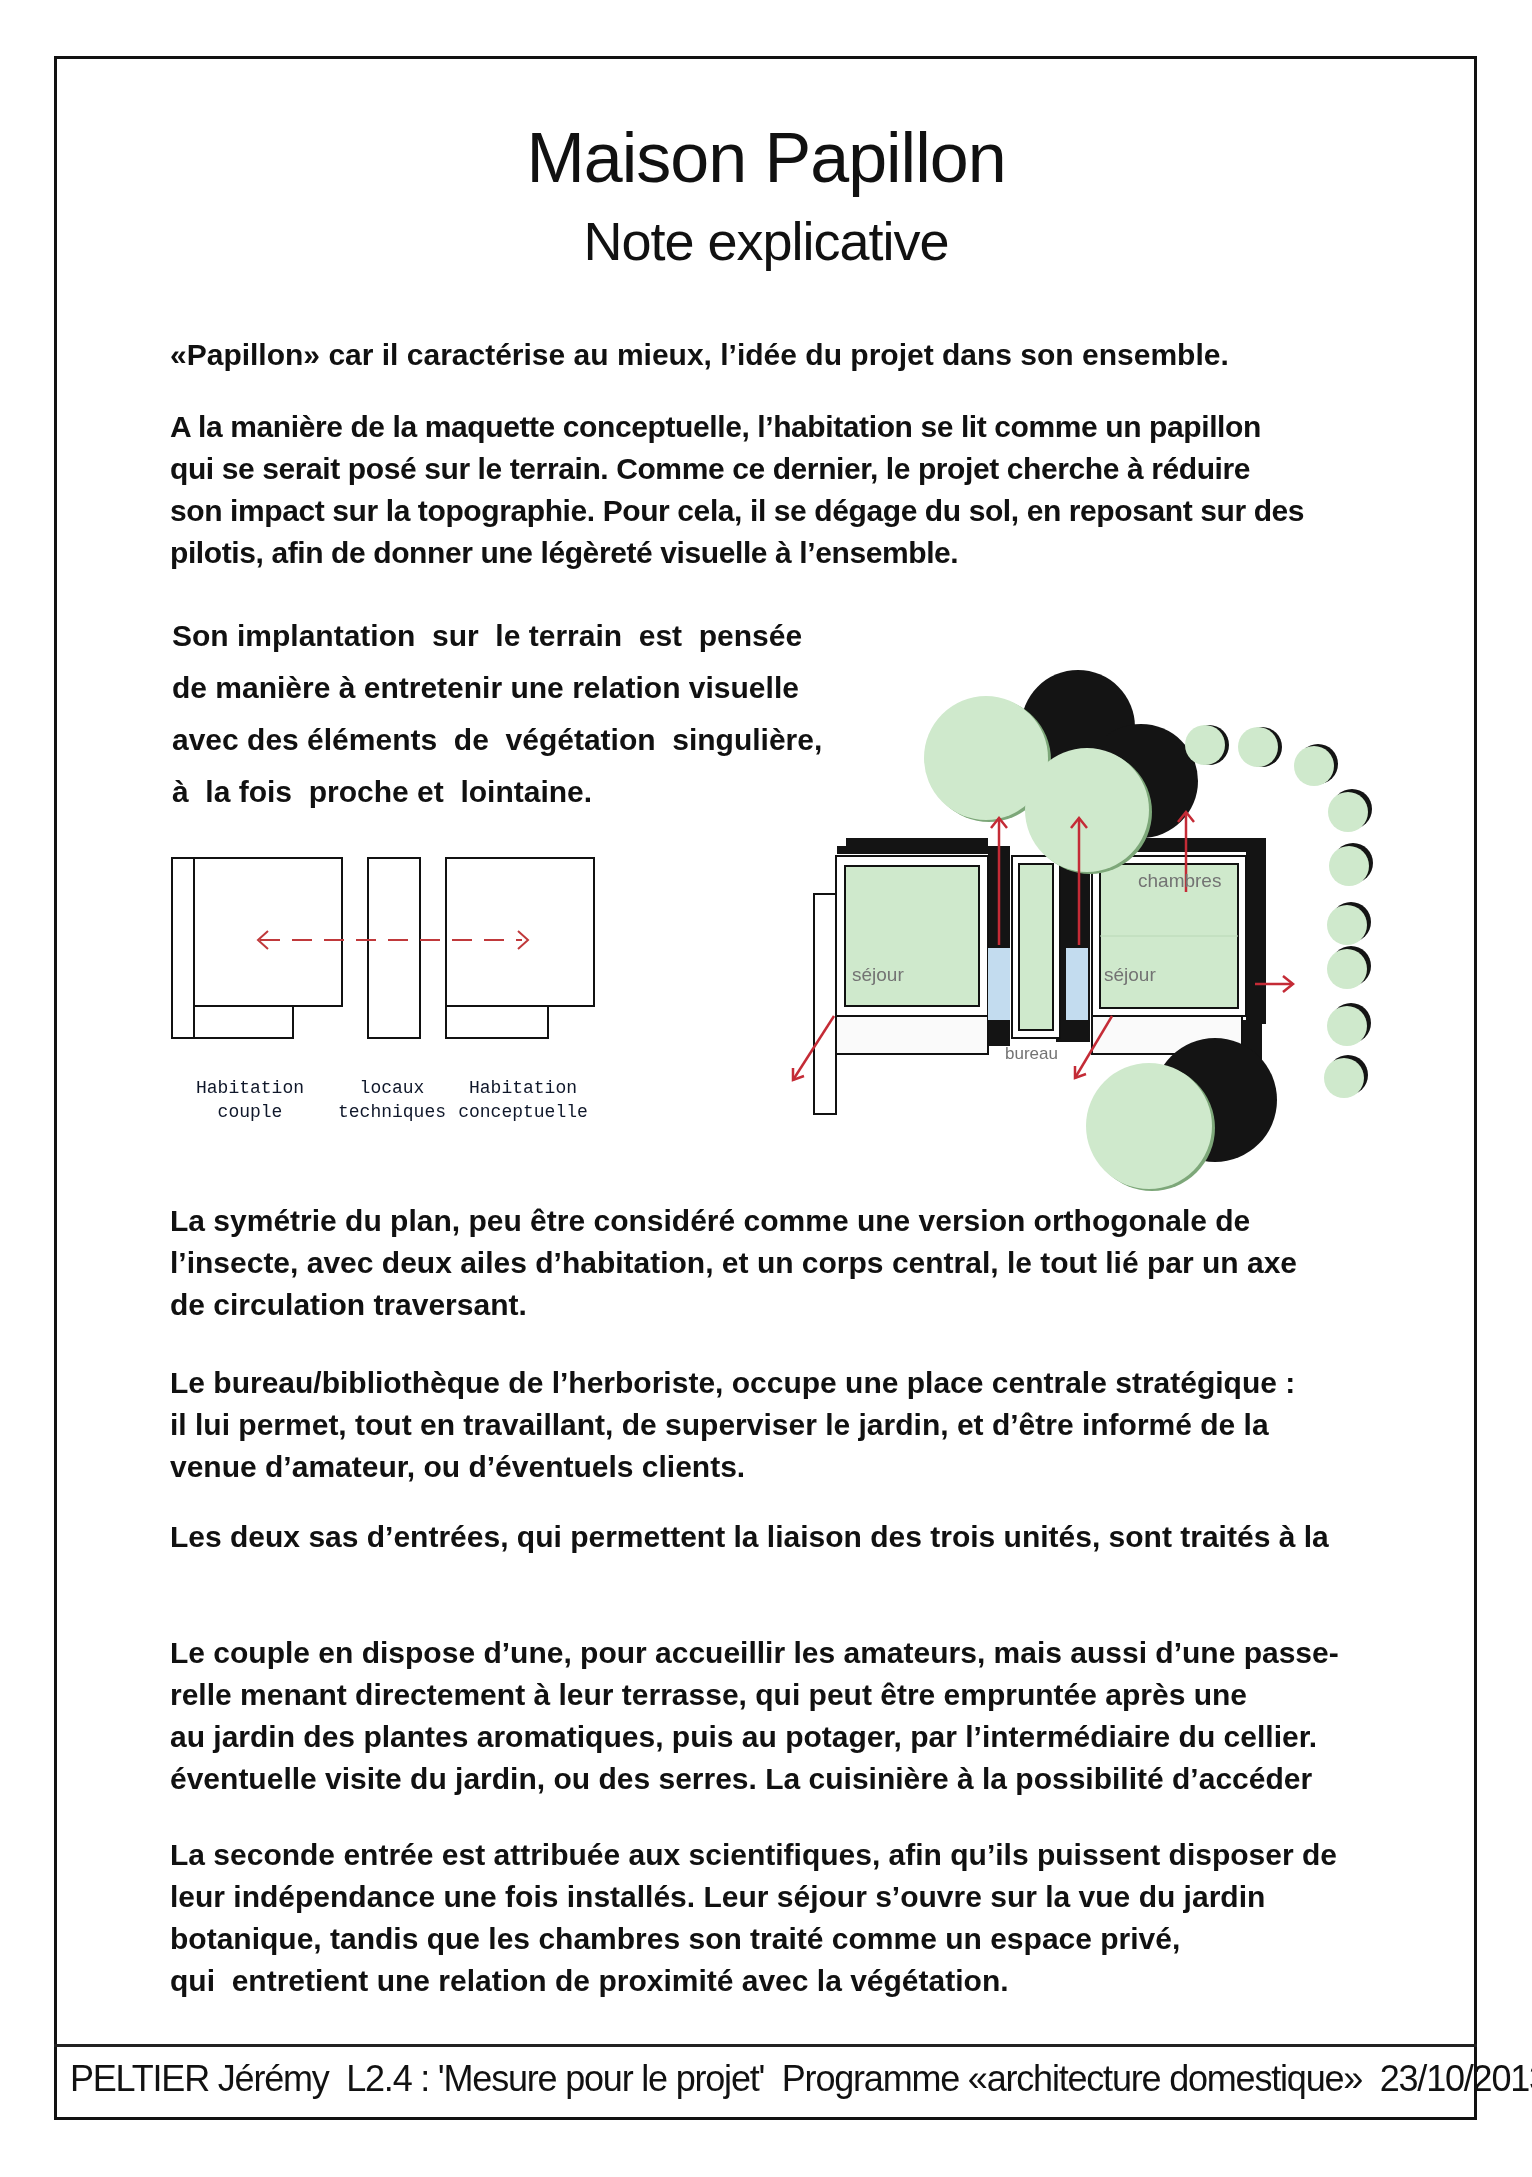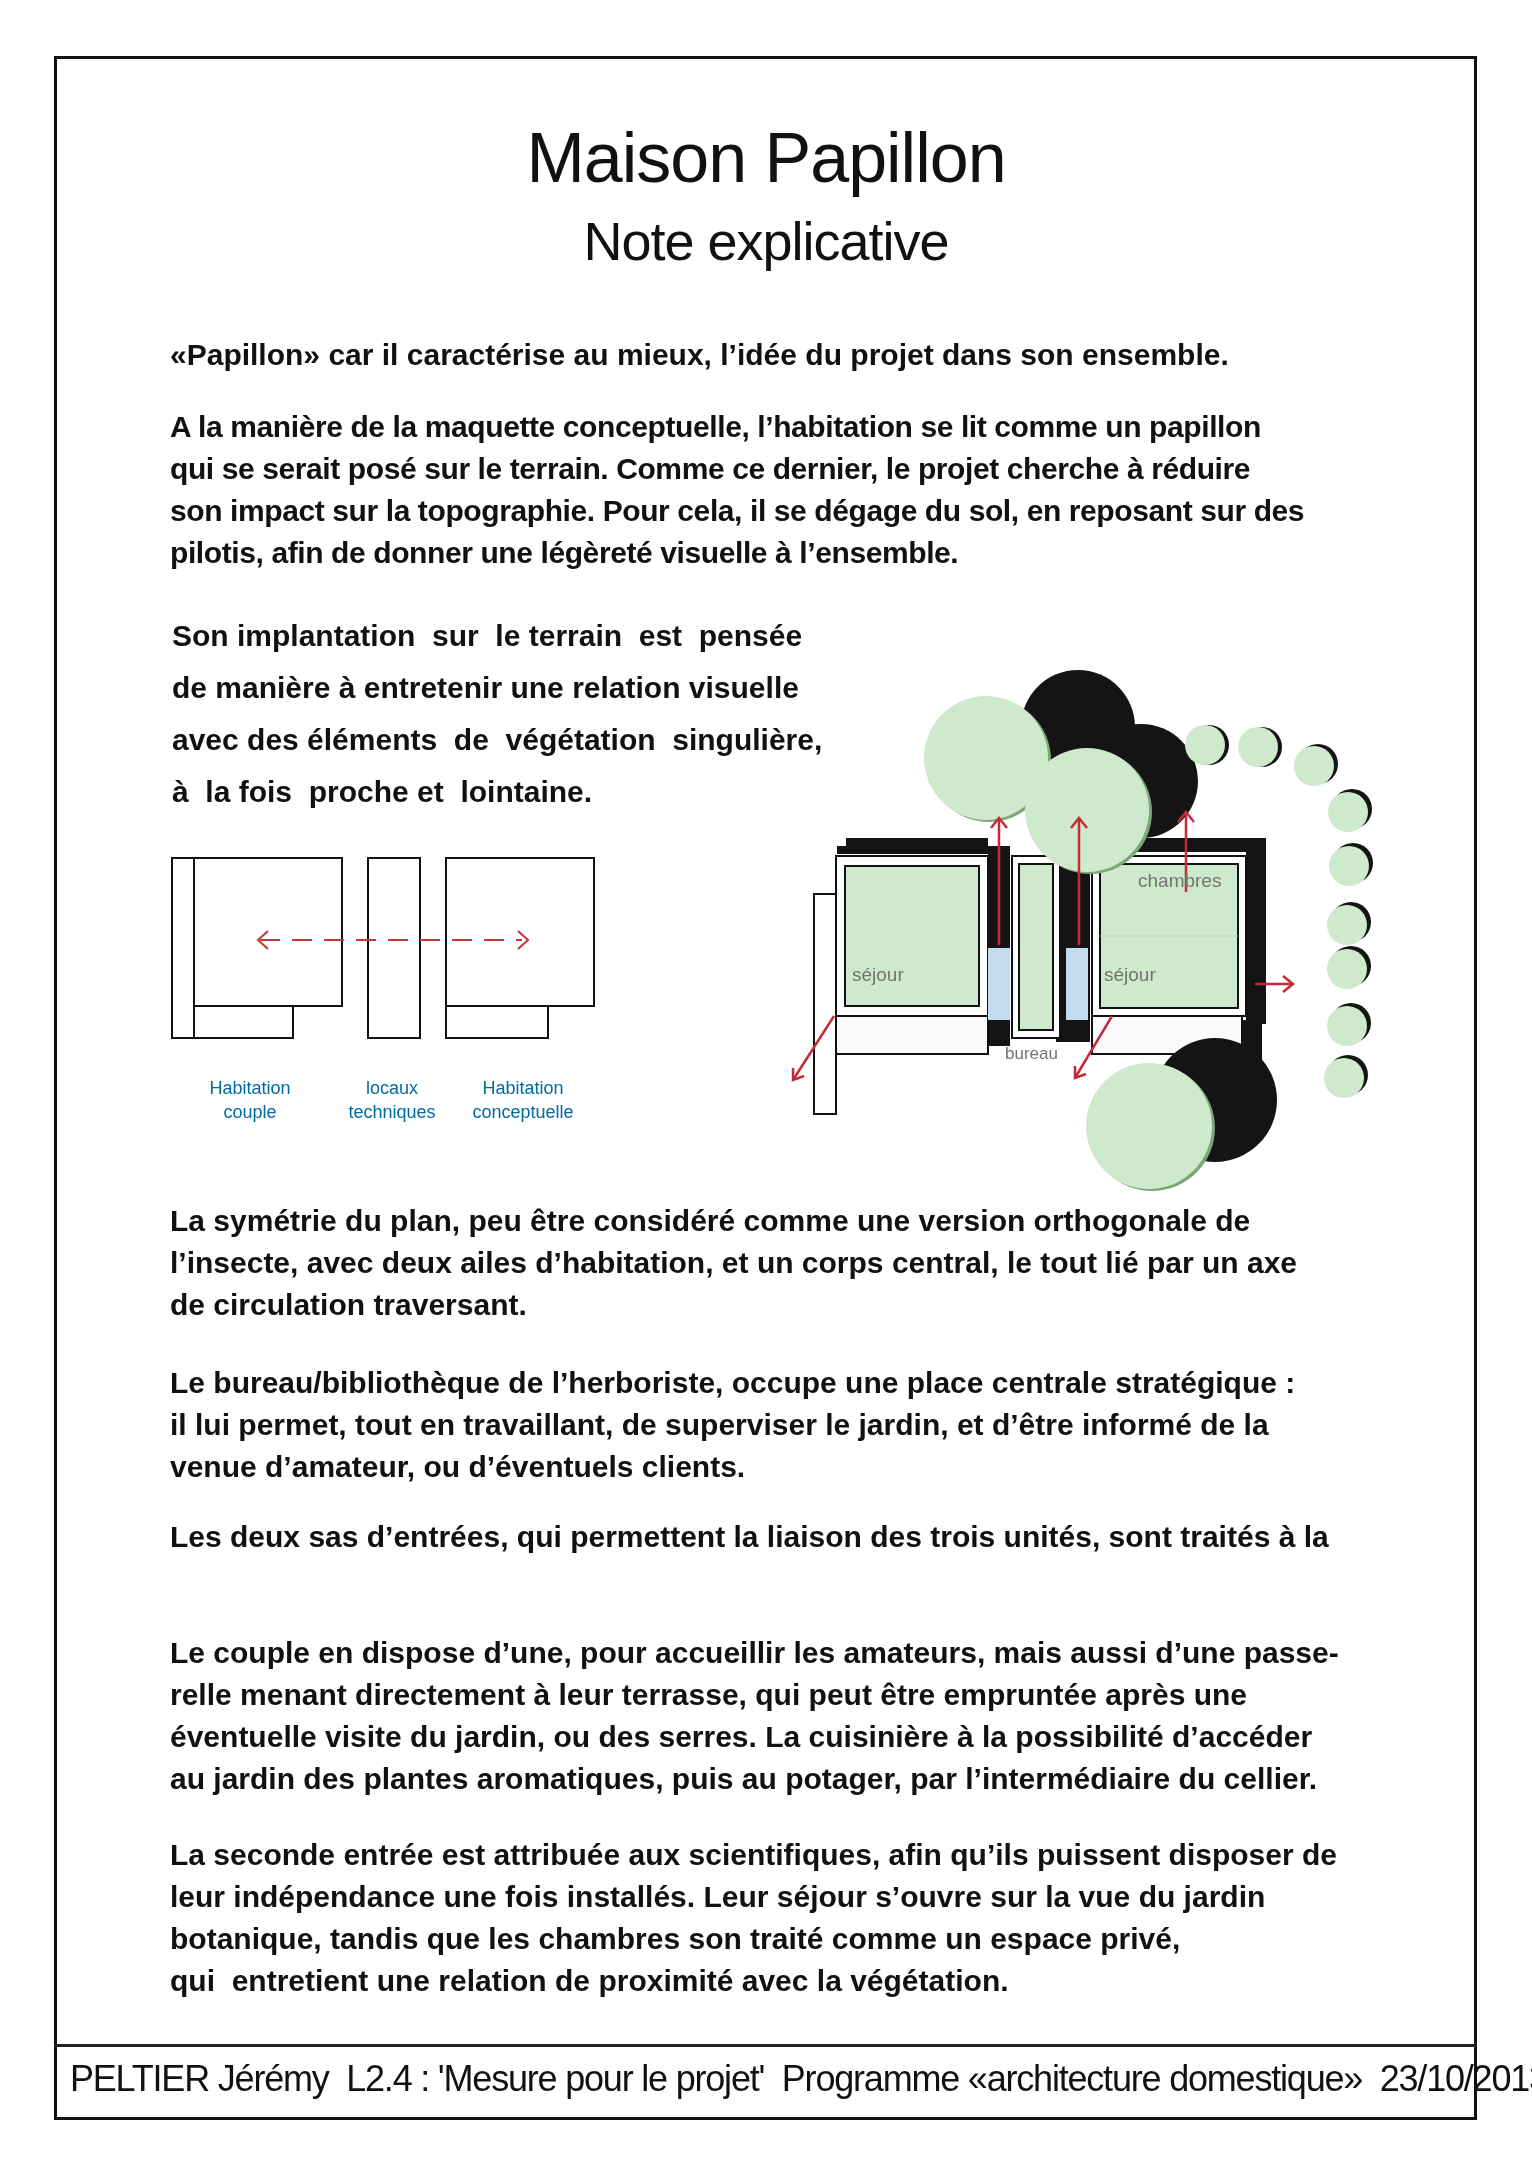--- a/index.html
+++ b/index.html
@@ -12,21 +12,21 @@
   .para { position: absolute; font-family: "Liberation Sans Narrow", "Liberation Sans", sans-serif; font-size: 30px; line-height: 42px; color: #111; margin: 0; font-weight: bold; }
   .p0 { left: 170px; top: 334px; width: 1220px; }
   .p1 { left: 170px; top: 406px; width: 1200px; letter-spacing: -0.4px; }
   .p2 { left: 172px; top: 610px; width: 680px; line-height: 52px; font-size: 30px; }
   .p3 { left: 170px; top: 1200px; width: 1200px; }
   .p4 { left: 170px; top: 1362px; width: 1200px; }
   .p5 { left: 170px; top: 1516px; width: 1200px; }
   .p6 { left: 170px; top: 1632px; width: 1205px; }
   .p7 { left: 170px; top: 1834px; width: 1198px; }
   .footer { position: absolute; left: 70px; top: 2058px; width: 1400px; font-family: "Liberation Sans", sans-serif; font-size: 36px; color: #111; white-space: nowrap; letter-spacing: -1.2px; }
-  .diagram-label { position: absolute; font-family: Liberation Sans, sans-serif; font-size: 18px; text-align: center; line-height: 24px; color: #0369a1; }
+  .diagram-label { position: absolute; font-family: Liberation Mono, monospace; font-size: 18px; text-align: center; line-height: 24px; color: #0f172a; }
   .plan-label { position: absolute; font-family: "Liberation Sans", sans-serif; font-size: 19px; color: #737373; }
   svg { position: absolute; overflow: visible; }
 </style>
 </head>
 <body>
 
 <div class="frame"></div>
 <div class="footer-sep"></div>
 
 <div class="title main">Maison Papillon</div>
@@ -165,22 +165,22 @@
   <div style="white-space:nowrap">Le bureau/bibliothèque de l’herboriste, occupe une place centrale stratégique :</div>
   <div style="white-space:nowrap">il lui permet, tout en travaillant, de superviser le jardin, et d’être informé de la</div>
   <div style="white-space:nowrap">venue d’amateur, ou d’éventuels clients.</div>
 </div>
 <div class="para p5">
   <div style="white-space:nowrap">Les deux sas d’entrées, qui permettent la liaison des trois unités, sont traités à la</div>
 </div>
 <div class="para p6">
   <div style="white-space:nowrap">Le couple en dispose d’une, pour accueillir les amateurs, mais aussi d’une passe-</div>
   <div style="white-space:nowrap">relle menant directement à leur terrasse, qui peut être empruntée après une</div>
+  <div style="white-space:nowrap">au jardin des plantes aromatiques, puis au potager, par l’intermédiaire du cellier.</div>
   <div style="white-space:nowrap">éventuelle visite du jardin, ou des serres. La cuisinière à la possibilité d’accéder</div>
-  <div style="white-space:nowrap">au jardin des plantes aromatiques, puis au potager, par l’intermédiaire du cellier.</div>
 </div>
 <div class="para p7">
   <div style="white-space:nowrap">La seconde entrée est attribuée aux scientifiques, afin  qu’ils puissent disposer de</div>
   <div style="white-space:nowrap">leur indépendance une fois installés. Leur séjour s’ouvre sur la vue du jardin</div>
   <div style="white-space:nowrap">botanique, tandis que les chambres son traité comme un espace privé,</div>
   <div style="white-space:pre">qui  entretient une relation de proximité avec la végétation.</div>
 </div>
 
 <div class="footer" style="white-space:pre">PELTIER Jérémy  L2.4 : 'Mesure pour le projet'  Programme «architecture domestique»  23/10/2013</div>
 

